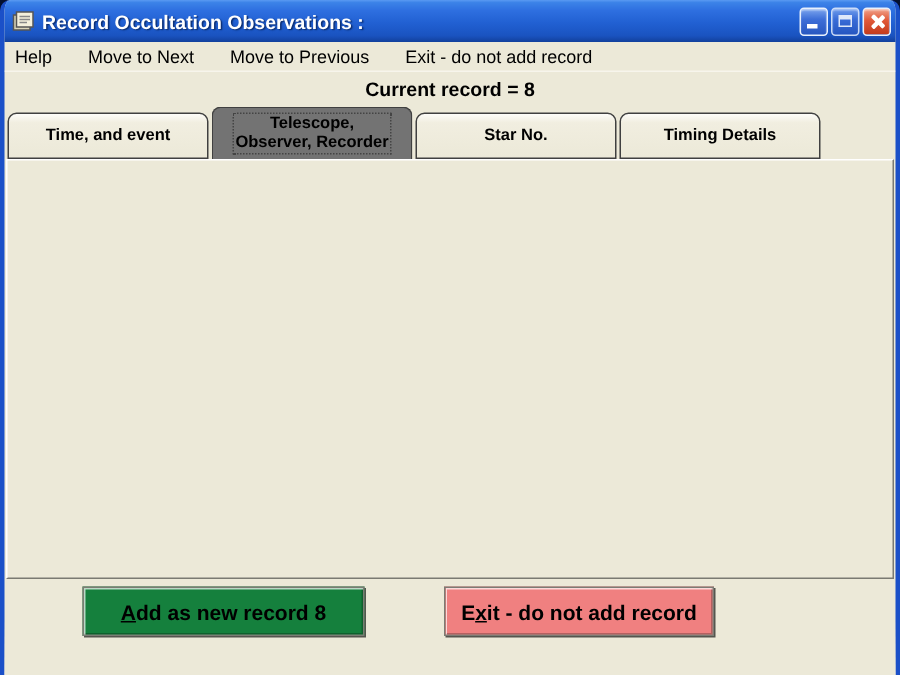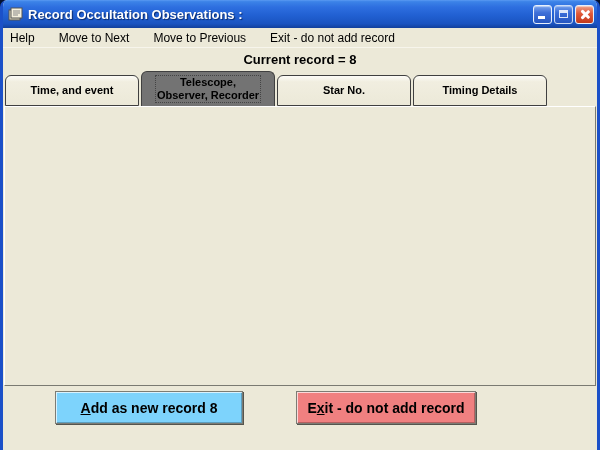--- a/index.html
+++ b/index.html
@@ -70,21 +70,21 @@
   .iloc-input{position:absolute;top:262px;height:18px;background:#fff;border:1px solid #6b6b66;box-sizing:border-box;
               box-shadow:inset 1px 1px 0 #c9c9c2;font-family:"Liberation Sans",sans-serif;font-size:12px;padding:0 2px;color:#000;}
   .in-station{left:184px;width:47px;}
   .in-telescope{left:330px;width:42px;}
   .in-observer{left:434px;width:27px;}
   .in-recorder{left:521px;width:27px;}
   
   .bigbtn{position:absolute;top:391px;height:33px;border:1px solid #7c7c74;box-sizing:border-box;
           font-family:"Liberation Sans",sans-serif;font-weight:bold;font-size:14px;color:#000;
           box-shadow:inset 1px 1px 0 rgba(255,255,255,.7),inset -1px -1px 0 rgba(0,0,0,.25),1px 1px 0 #55554e;cursor:default;}
-  .btn-green{left:52px;width:188px;background:#7dd3fc;}
+  .btn-green{left:52px;width:188px;background:#15803d;}
   .btn-red{left:293px;width:180px;background:#F08080;}
   .ul{text-decoration:underline;}
 </style>
 </head>
 <body>
 
 <div class="window">
 
   <div class="titlebar">
     <span class="wicon">

